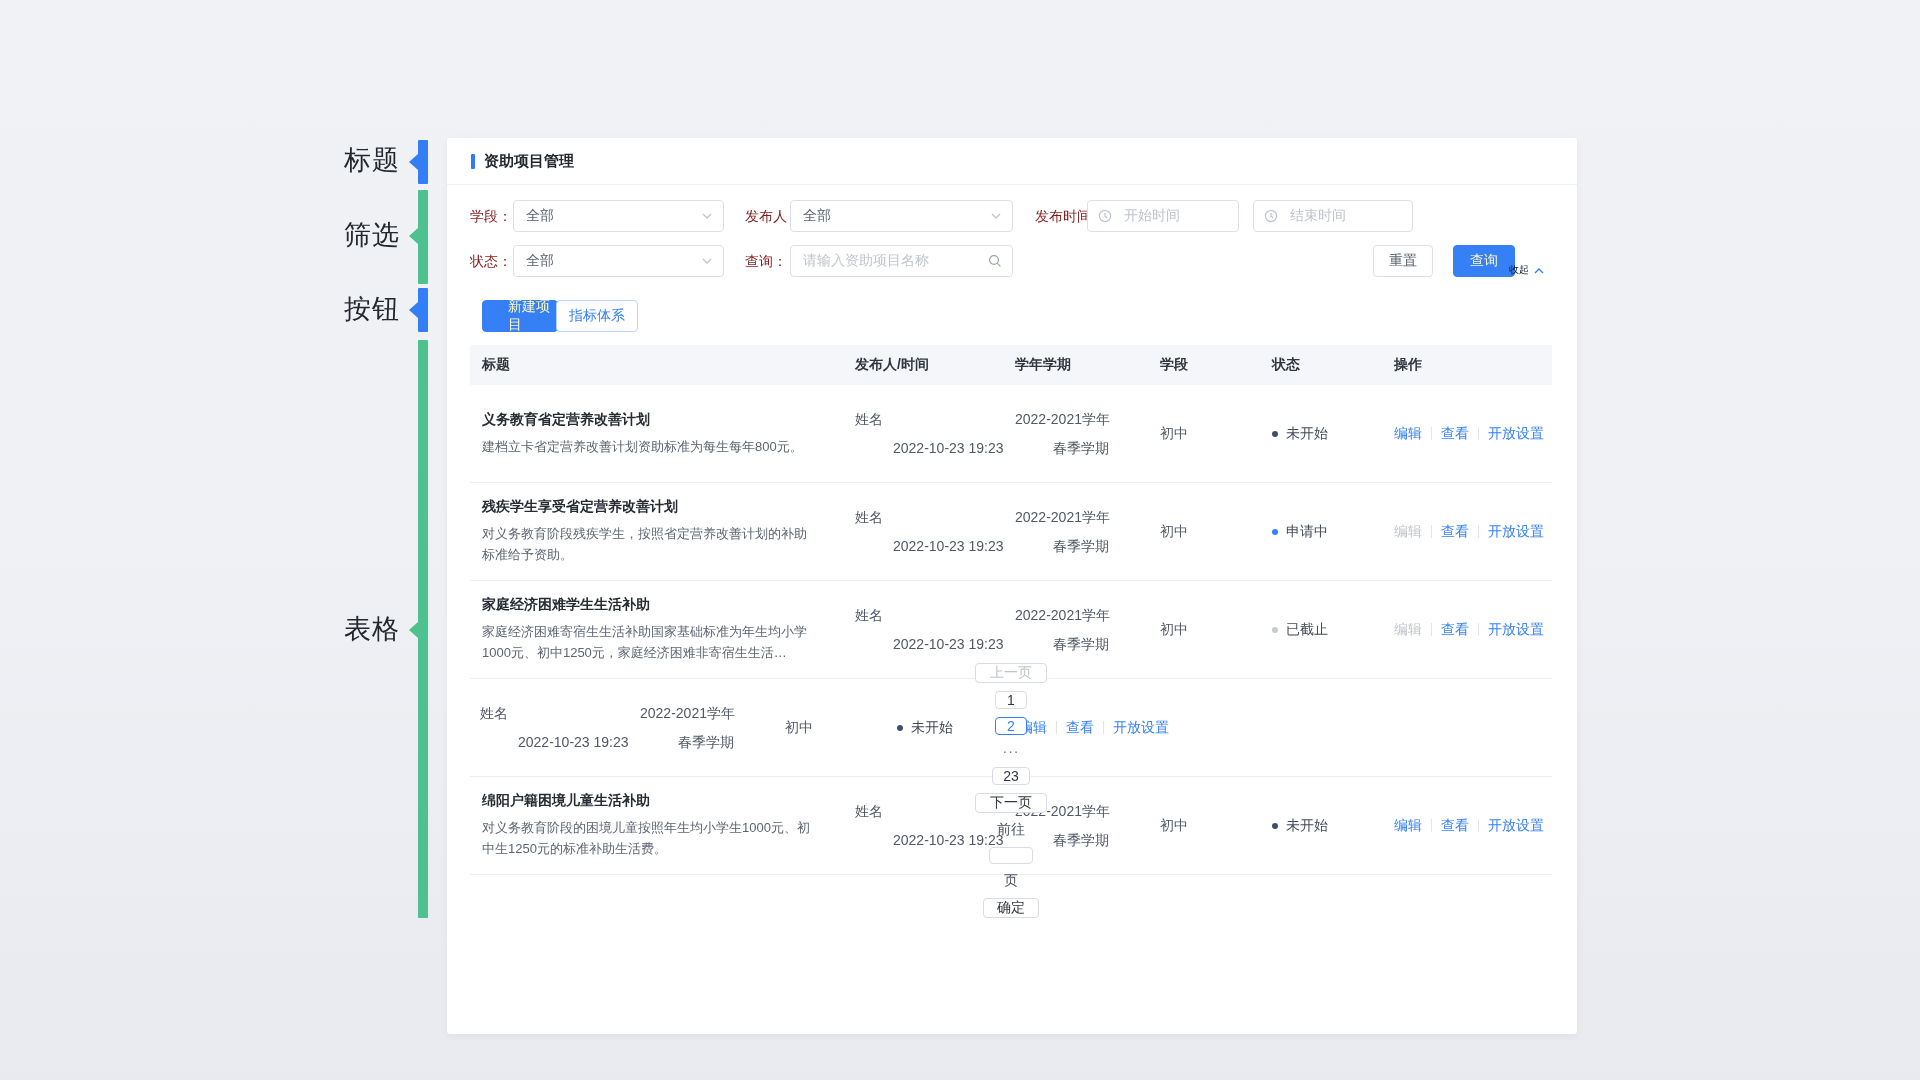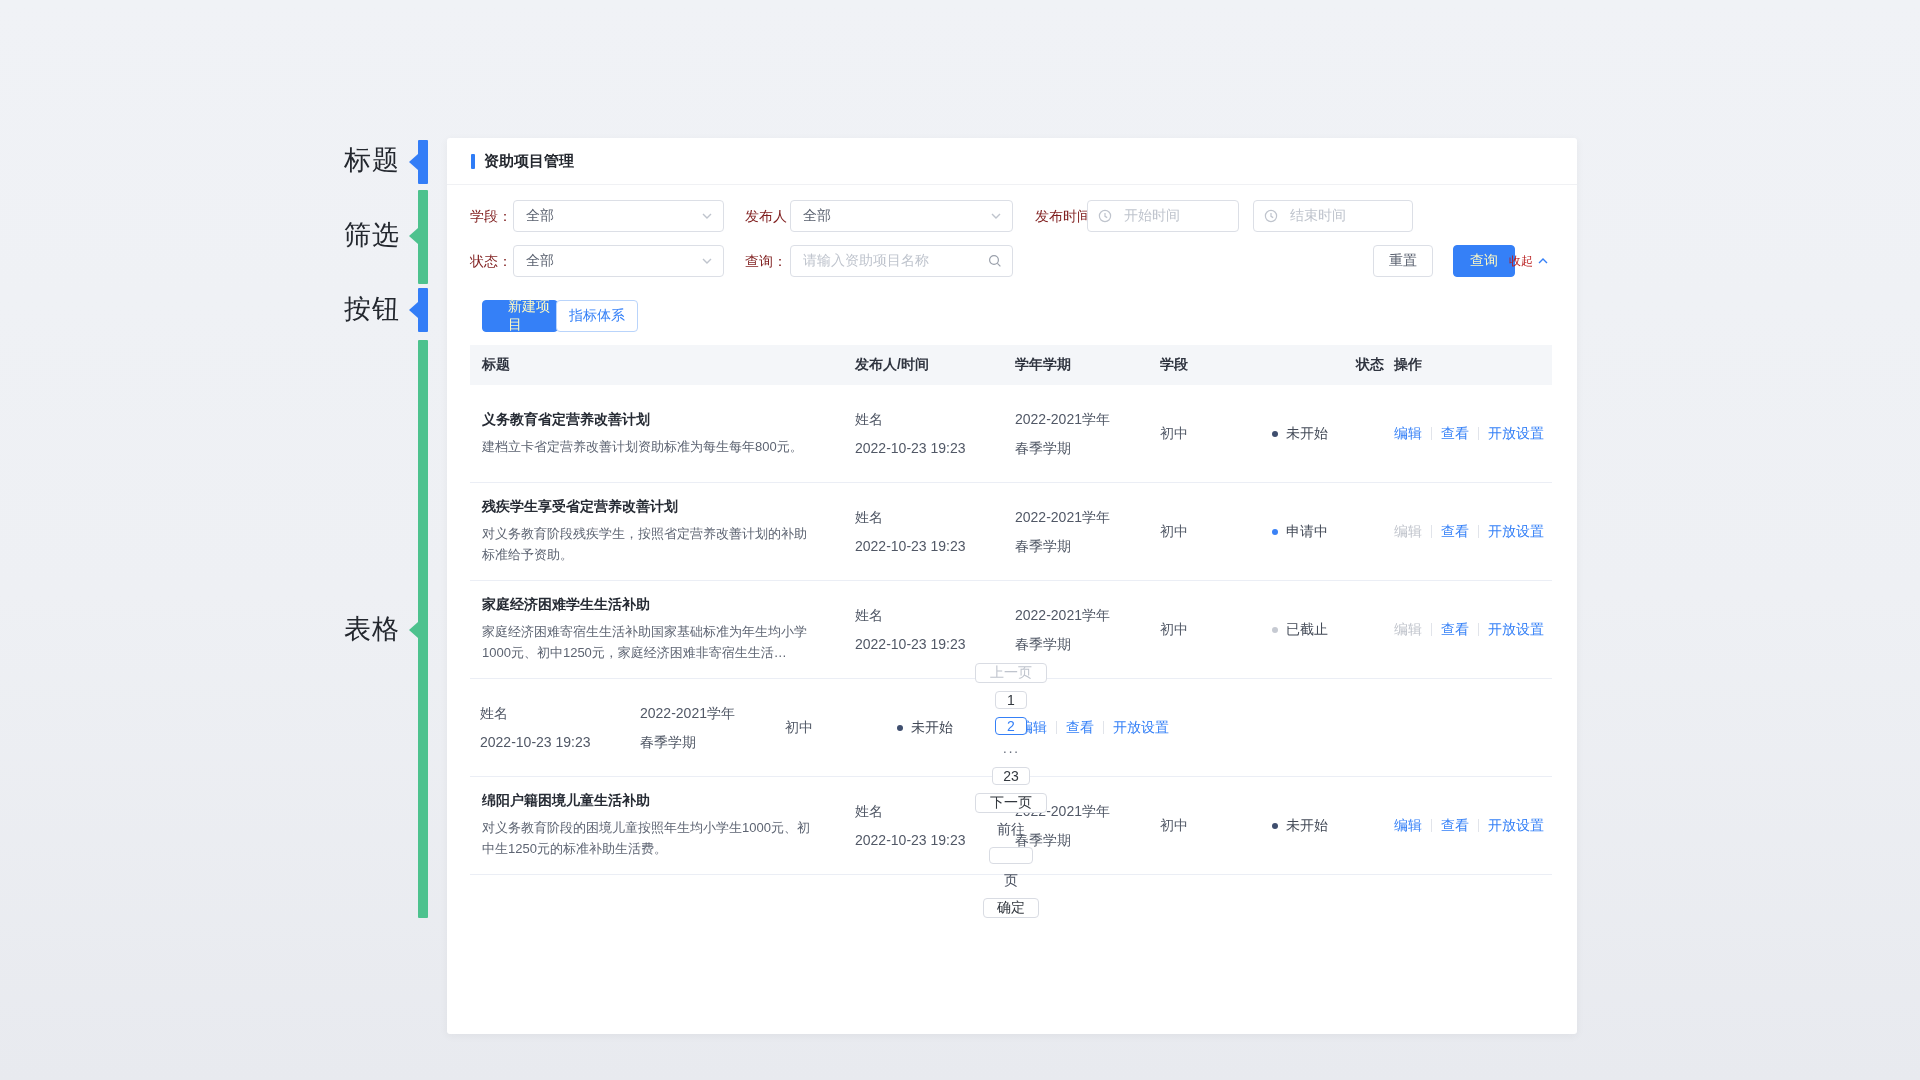--- a/index.html
+++ b/index.html
@@ -36,37 +36,37 @@
   .ctl svg { flex:none; }
   .sel-caret { margin-right:10px; }
   .clock { margin-left:10px; }
   .mag { margin-right:10px; }
 
   .btn { position:absolute; height:32px; border-radius:4px; font-size:14px;
     display:flex; align-items:center; justify-content:center; cursor:pointer; }
   .btn-plain { background:#fff; border:1px solid #dcdfe6; color:#5b6270; }
   .btn-primary { background:#3580f7; border:1px solid #3580f7; color:#fef9c3;margin-left:12px; }
   .btn-primary-plain { background:#fff; border:1px solid #b9d4fb; color:#3580f7; }
-  .collapse-link { position:absolute; height:32px; display:flex; align-items:center; gap:4px;
-    font-size:12px; color:#b91c1c; cursor:pointer; }
+  .collapse-link { position:absolute; height:32px; display:flex; align-items:flex-end; gap:4px;
+    font-size:10px; color:#0f172a; cursor:pointer; }
 
   
   .tbl { position:absolute; left:23px; top:207px; width:1082px; }
   .thead { display:flex; height:40px; align-items:center; background:#f4f6f9;
     font-size:14px; font-weight:700; color:#303540; }
   .trow { display:flex; align-items:center; border-bottom:1px solid #ebeef5; height:98px; }
   .c { flex:none; padding-left:10px; }
   .c1 { width:375px; padding-left:12px; padding-right:28px; }
   .c2 { width:160px; } .c3 { width:145px; } .c4 { width:112px; }
-  .c5 { width:122px;text-align:right; } .c6 { width:168px; }
+  .c5 { width:122px; } .c6 { width:168px; }
   .row-title { font-size:14px; font-weight:700; color:#262b34; margin-bottom:7px; }
   .row-desc { font-size:13px; color:#5d6472; line-height:21px; }
   .two-line div { font-size:14px; color:#51586六; }
   .two-line div { font-size:14px; color:#515866; line-height:20px; }
-  .two-line div + div { margin-top:9px; }
+  .two-line div + div { margin-top:9px;margin-left:38px; }
   .cell-plain { font-size:14px; color:#515866; }
   .status-cell { display:flex; align-items:center; gap:8px; font-size:14px; color:#434a57; }
   .dot { width:6px; height:6px; border-radius:50%; flex:none; }
   .dot-not_started { background:#3f4e6e; }
   .dot-applying { background:#3b82f6; }
   .dot-closed { background:#c6cad2; }
   .actions-cell { display:flex; align-items:center; }
   .lnk { font-size:14px; color:#3580f7; cursor:pointer; text-decoration:none; white-space:nowrap; }
   .lnk.disabled { color:#c0c4cc; cursor:default; }
   .act-sep { width:1px; height:13px; background:#e1e4ea; margin:0 9px; }

